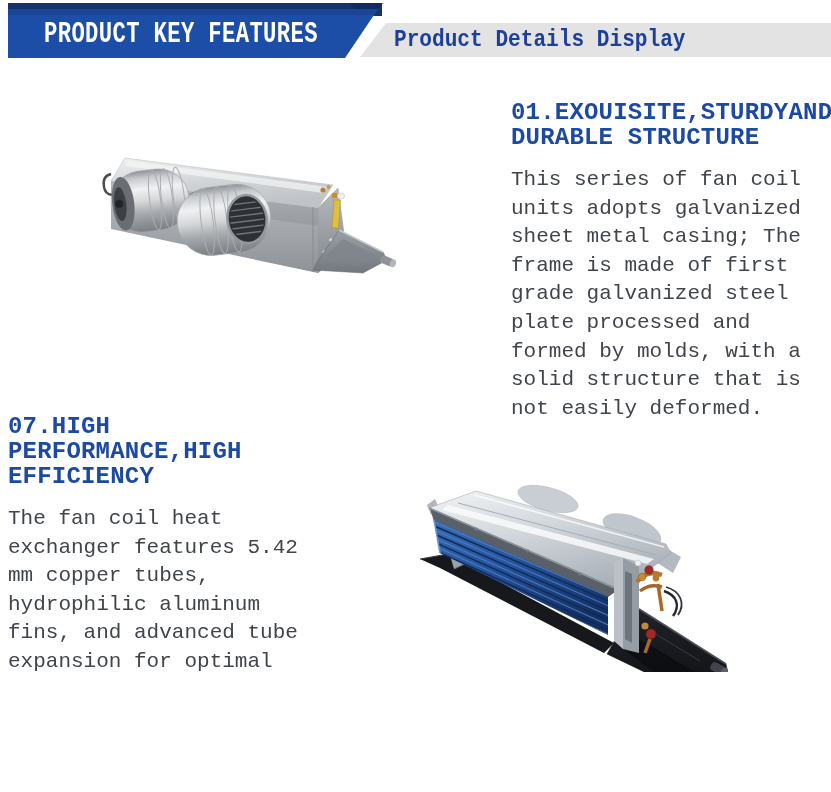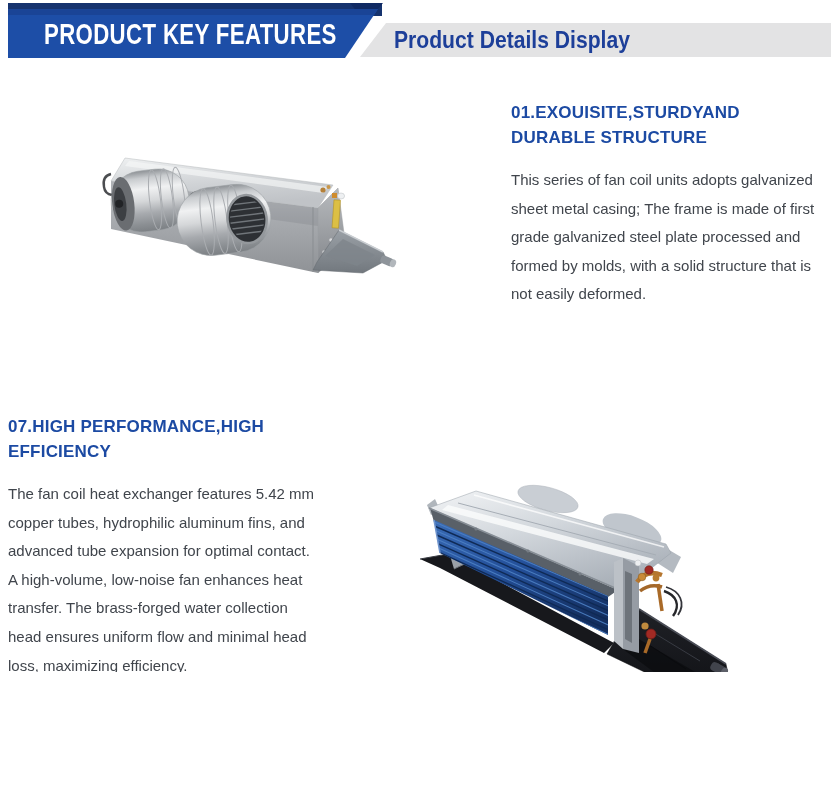--- a/index.html
+++ b/index.html
@@ -1,41 +1,41 @@
 <!DOCTYPE html>
 <html><head>
 <meta charset="utf-8">
 <style>
   html,body{margin:0;padding:0;background:#ffffff;}
   .page{
     position:relative;width:831px;height:672px;background:#ffffff;
-    overflow:hidden;font-family:Liberation Sans, sans-serif;
+    overflow:hidden;font-family:Liberation Mono, monospace;
   }
   
   .hdr-svg{position:absolute;left:0;top:0;}
   .banner-title{
     position:absolute;left:44px;top:9px;height:49px;display:flex;align-items:center;
     font-weight:700;font-size:30px;color:#ffffff;white-space:nowrap;
     transform:scaleX(.74);transform-origin:0 50%;letter-spacing:.5px;
   }
   .strip-title{
     position:absolute;left:394px;top:22px;height:35px;display:flex;align-items:center;
     font-weight:700;font-size:24px;color:#1d3f99;white-space:nowrap;
     transform:scaleX(.88);transform-origin:0 50%;
   }
   
   .sec{position:absolute;}
   .sec1{left:511px;top:100px;width:318px;}
   .sec2{left:8px;top:414px;width:312px;}
   .s-heading{
-    font-weight:700;font-size:17px;line-height:25px;color:#1c4aa3;
+    font-weight:700;font-size:24px;line-height:25px;color:#1c4aa3;
     margin:0 0 16px 0;letter-spacing:.2px;
   }
   .s-body{
-    font-weight:400;font-size:15px;line-height:28.6px;color:#40454c;margin:0;
+    font-weight:400;font-size:21px;line-height:28.6px;color:#40454c;margin:0;
   }
   
   .photo1{position:absolute;left:95px;top:140px;}
   .photo2{position:absolute;left:418px;top:483px;}
 </style>
 </head>
 <body>
 
 <div class="page">
 

